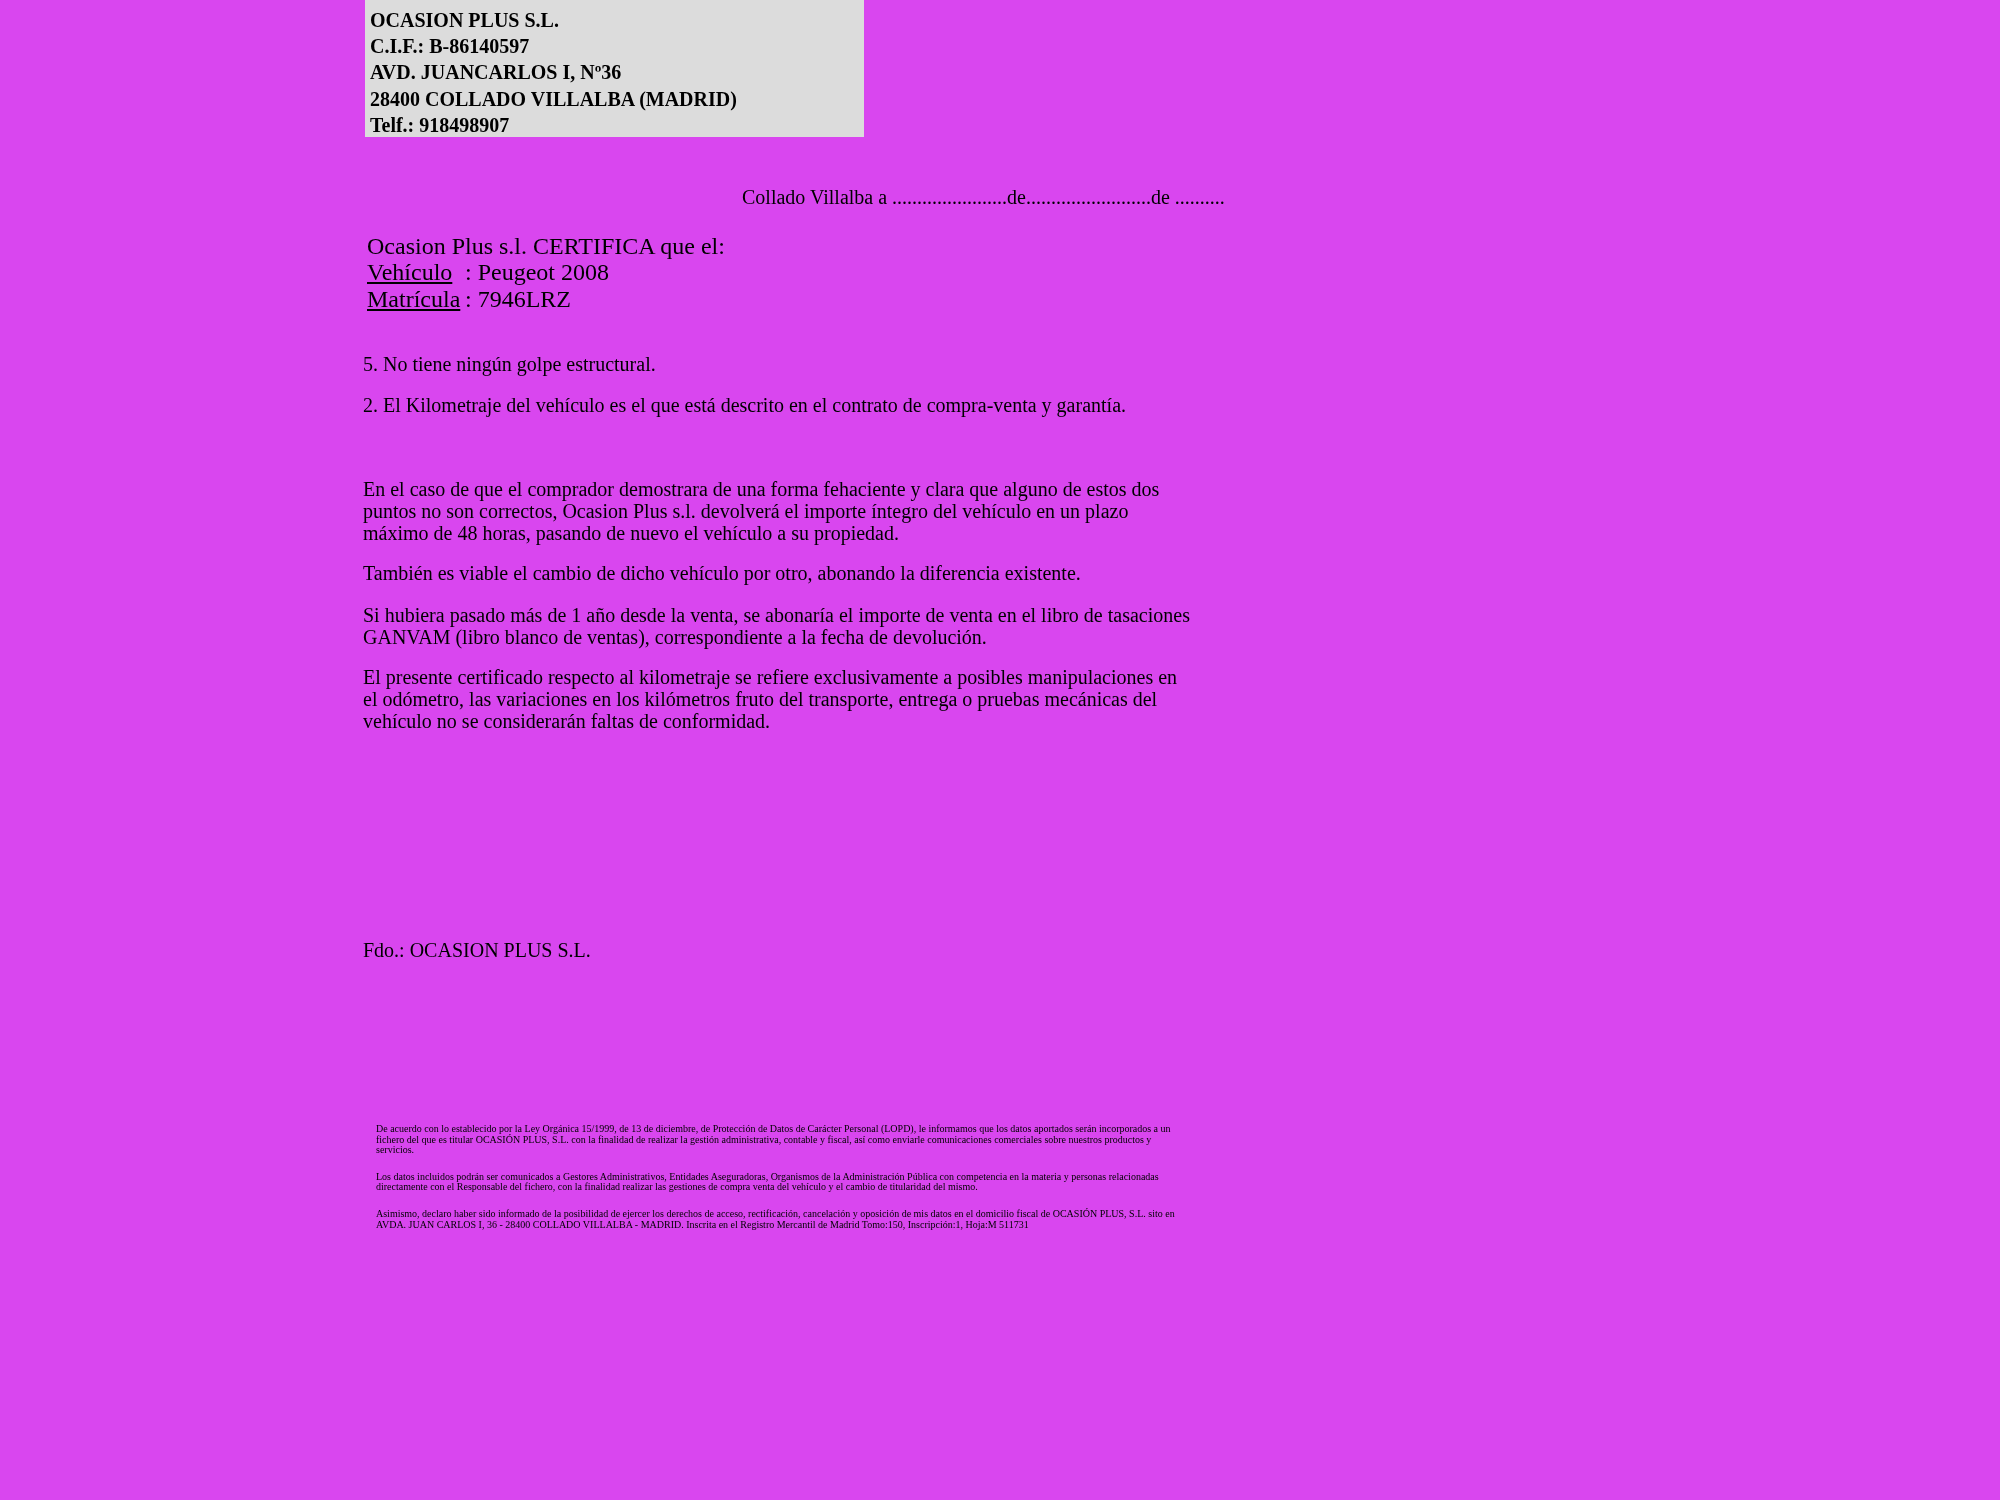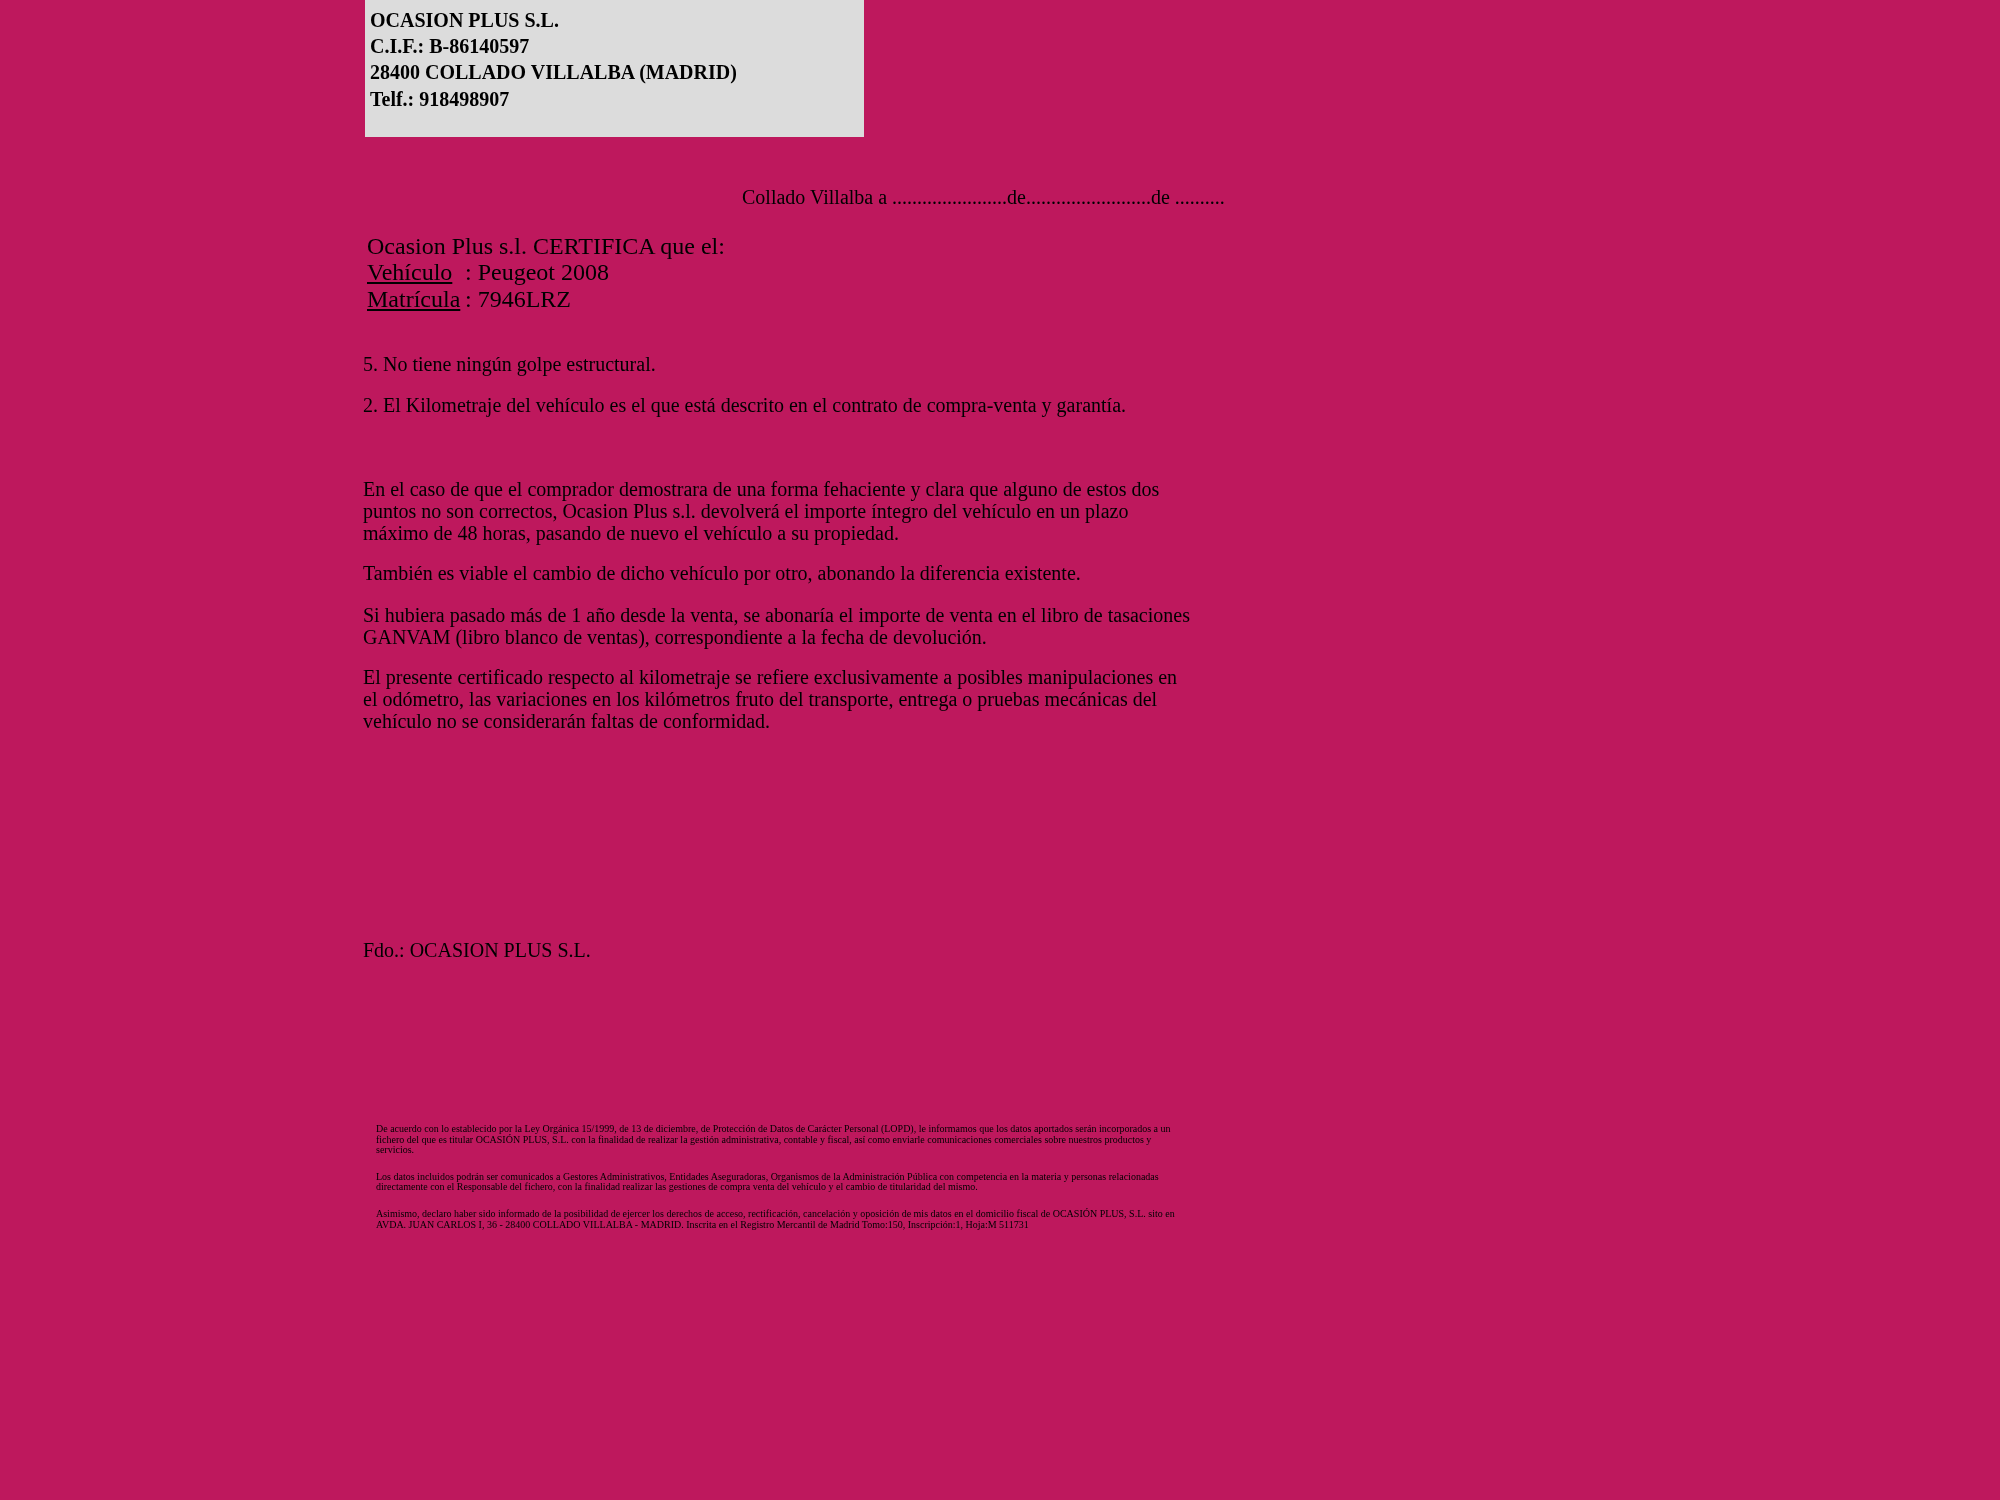--- a/index.html
+++ b/index.html
@@ -4,21 +4,21 @@
 <style>
   html, body {
     margin: 0;
     padding: 0;
     background: #ffffff;
   }
   .page {
     position: relative;
     width: 2000px;
     height: 1500px;
-    background: #be185d;
+    background: #d946ef;
     color: #000000;
     font-family: "Liberation Serif", "DejaVu Serif", serif;
     overflow: hidden;
   }
   .header-box {
     position: absolute;
     left: 365px;
     top: 0px;
     width: 499px;
     height: 137px;
@@ -83,20 +83,21 @@
   }
 </style>
 </head>
 <body>
 
 <div class="page">
 
   <div class="header-box" style="background: rgb(220, 220, 220);">
     <div class="header-line">OCASION PLUS S.L.</div>
     <div class="header-line">C.I.F.: B-86140597</div>
+    <div class="header-line">AVD. JUANCARLOS I, Nº36</div>
     <div class="header-line">28400 COLLADO VILLALBA (MADRID)</div>
     <div class="header-line">Telf.: 918498907</div>
   </div>
 
   <div class="date-line">Collado Villalba a .......................de.........................de ..........</div>
 
   <div class="certify-block">
     <div>Ocasion Plus s.l. CERTIFICA que el:</div>
     <div class="spec-row">
       <span class="spec-label">Vehículo</span><span class="spec-value">: Peugeot 2008</span>

